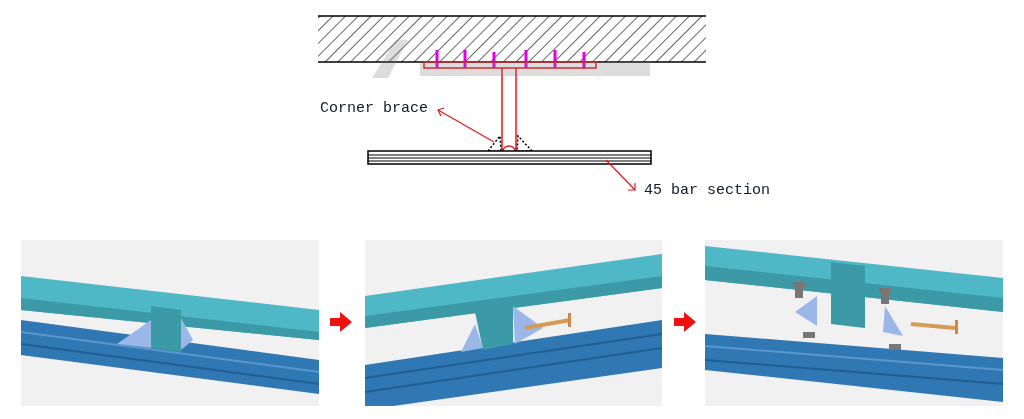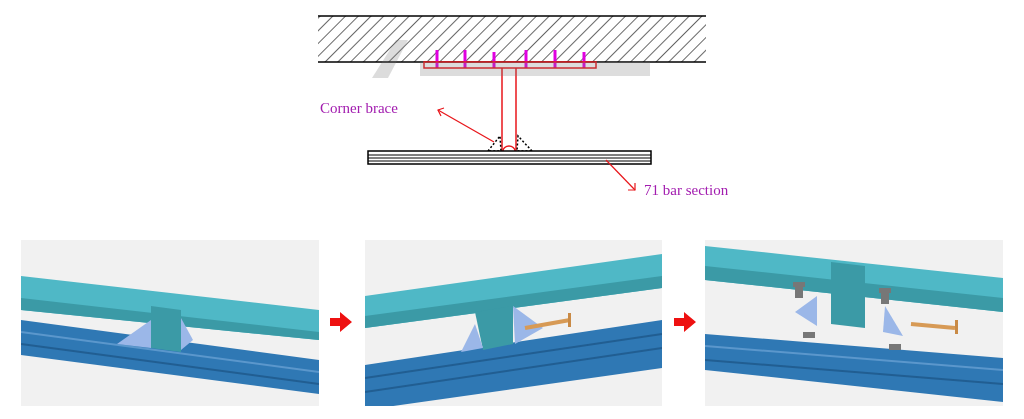--- a/index.html
+++ b/index.html
@@ -1,18 +1,18 @@
 <!DOCTYPE html>
 <html><head>
 <meta charset="utf-8">
 <style>
   html, body { margin:0; padding:0; background:#ffffff; }
   body { width:1024px; height:419px; position:relative; overflow:hidden; font-family:"DejaVu Sans", sans-serif; }
   .abs { position:absolute; }
-  .label { position:absolute; font-size:15px; color:#a21caf; white-space:nowrap; font-family:Liberation Serif, serif; }
+  .label { position:absolute; font-size:15px; color:#0f172a; white-space:nowrap; font-family:Liberation Mono, monospace; }
   .panel { position:absolute; background:#f1f1f1; overflow:hidden; }
   svg { display:block; }
 </style>
 </head>
 <body>
 
 <div class="abs" style="left:310px; top:0; width:410px; height:210px;">
   <svg width="410" height="210" viewBox="0 0 410 210">
     <defs>
       <pattern id="hatch" width="9" height="9" patternUnits="userSpaceOnUse" patternTransform="rotate(45)">
@@ -61,21 +61,21 @@
       <polyline points="318,190 325,190 325,183"></polyline>
     </g>
 
     <g opacity="0.25" fill="#777">
       <polygon points="62,78 86,40 98,40 78,78"></polygon>
       <rect x="110" y="62" width="230" height="14"></rect>
     </g>
   </svg>
 </div>
 <div class="label" style="left:320px; top:100px;">Corner brace</div>
-<div class="label" style="left:644px; top:182px;">71 bar section</div>
+<div class="label" style="left:644px; top:182px;">45 bar section</div>
 
 <div class="panel" style="left:21px; top:240px; width:298px; height:166px;">
   <svg width="298" height="166" viewBox="0 0 298 166">
     <polygon points="0,36 298,70 298,100 0,70" fill="#4fb8c6"></polygon>
     <polygon points="0,58 298,92 298,100 0,70" fill="#3b9aa6"></polygon>
     <polygon points="0,80 298,120 298,154 0,115" fill="#2f78b4"></polygon>
     <line x1="0" y1="92" x2="298" y2="132" stroke="#5b97cc" stroke-width="2"></line>
     <line x1="0" y1="104" x2="298" y2="144" stroke="#215e92" stroke-width="2"></line>
     <polygon points="130,66 160,70 160,112 130,108" fill="#3b9aa6"></polygon>
     <polygon points="96,104 130,80 130,108" fill="#9bb7e8"></polygon>

